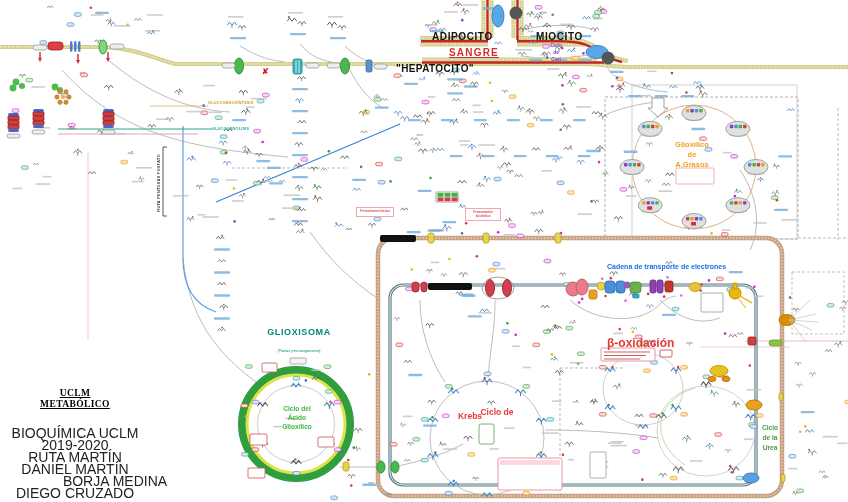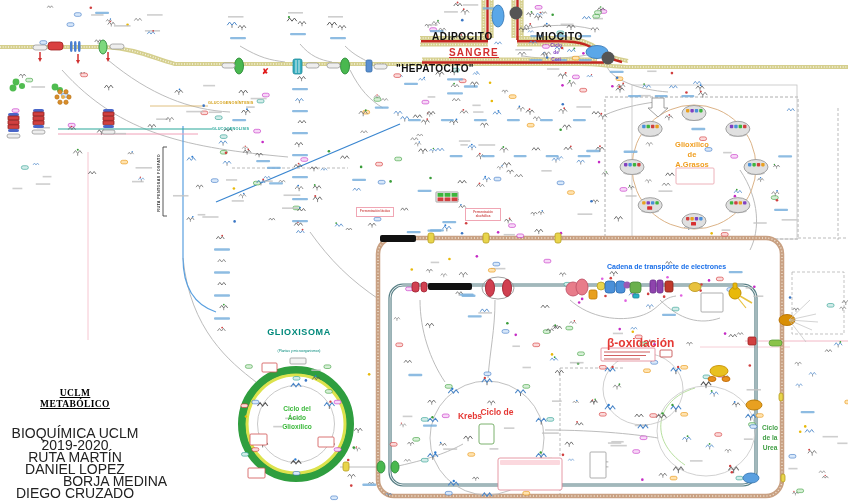--- a/index.html
+++ b/index.html
@@ -1293,16 +1293,16 @@
   <div class="lbl lbl-xmark" style="left:262px;top:68px;">✘</div>
 
   <div class="ferm" style="left:356px;top:207px;width:34px;">Fermentación láctica</div>
   <div class="ferm" style="left:465px;top:208px;width:32px;">Fermentación alcohólica</div>
 
   <div class="lbl title-serif ctr" style="left:75px;top:389px;">UCLM</div>
   <div class="lbl title-serif ctr" style="left:75px;top:400px;">METABÓLICO</div>
   <div class="lbl credit ctr" style="left:75px;top:426px;">BIOQUÍMICA UCLM</div>
   <div class="lbl credit ctr" style="left:75px;top:438px;">2019-2020</div>
   <div class="lbl credit ctr" style="left:75px;top:450px;">RUTA MARTÍN</div>
-  <div class="lbl credit ctr" style="left:75px;top:462px;">DANIEL LÓPEZ</div>
+  <div class="lbl credit ctr" style="left:75px;top:462px;">DANIEL MARTÍN</div>
   <div class="lbl credit ctr" style="left:75px;top:474px;margin-left:40px;">BORJA MEDINA</div>
   <div class="lbl credit ctr" style="left:75px;top:486px;">DIEGO CRUZADO</div>
 </div>
 
 </body></html>

